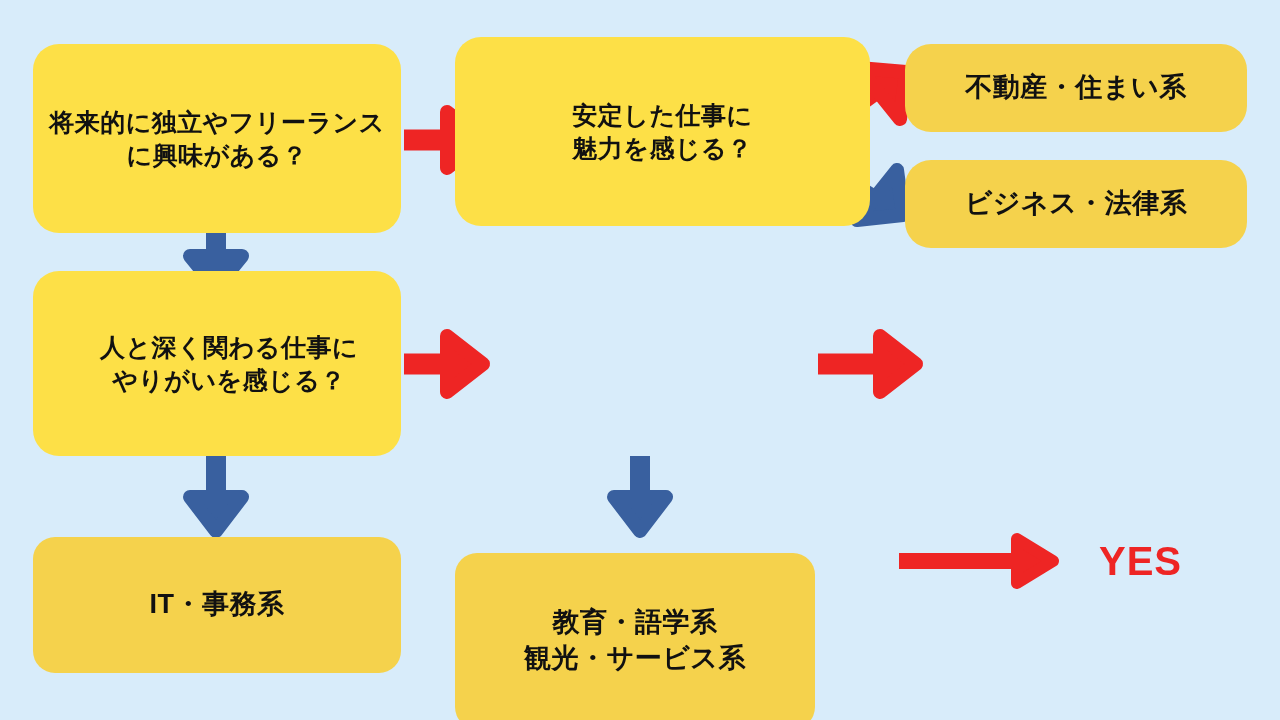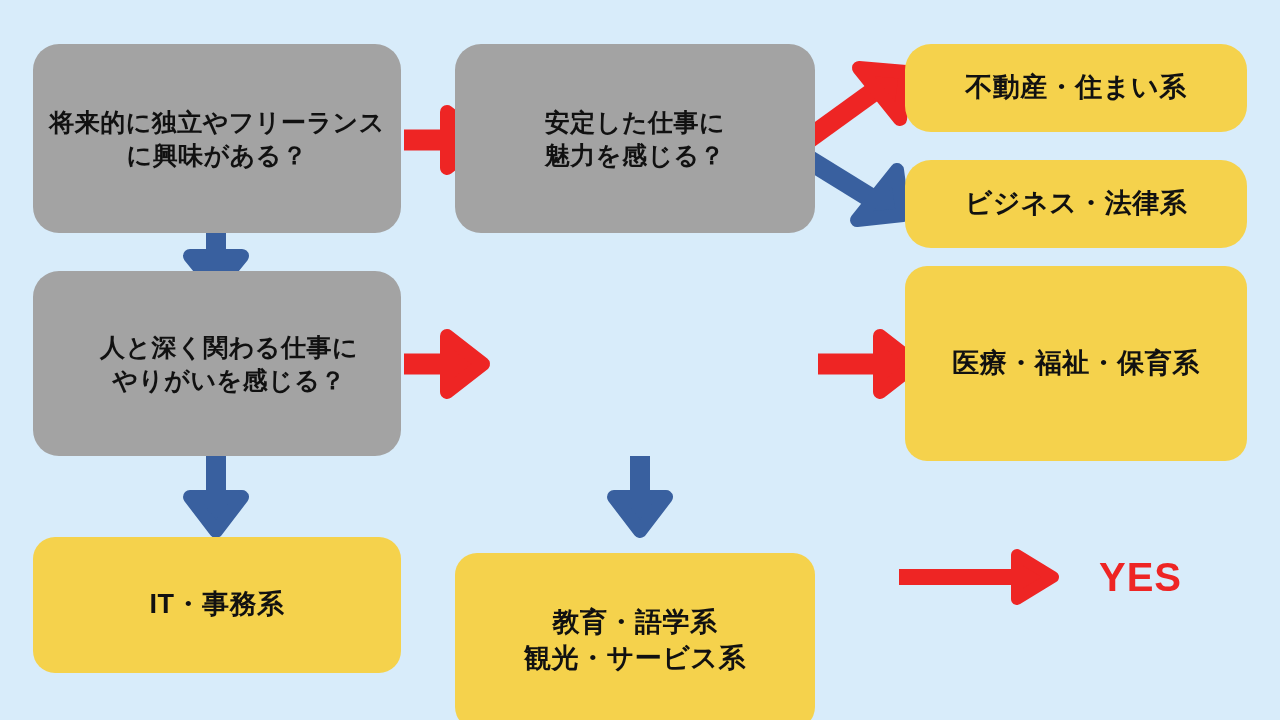--- a/index.html
+++ b/index.html
@@ -25,38 +25,38 @@
     display: flex;
     align-items: center;
     justify-content: center;
     text-align: center;
     color: #111111;
     font-weight: bold;
     line-height: 1.32;
     letter-spacing: 0.5px;
   }
   .node.q {
-    background: #a3a3a3;
+    background: #fde047;
     border-radius: 26px;
     font-size: 25px;
   }
   .node.res {
     background: #f5d24c;
     border-radius: 22px;
     font-size: 27px;
   }
   .node .txt {
     display: block;
     white-space: pre-line;
     padding: 0 14px;
   }
 
   
   #q1 { left: 33px;  top: 44px;  width: 368px; height: 189px; }
-  #q2 { left: 455px; top: 44px;  width: 360px; height: 189px; }
+  #q2 { left: 455px; top: 37px;  width: 415px; height: 189px; }
   #q3 { left: 33px;  top: 271px; width: 368px; height: 185px; padding-left: 24px; }
   #q4 { left: 455px; top: 271px; width: 360px; height: 185px; }
 
   #r1 { left: 905px; top: 44px;  width: 342px; height: 88px;  border-radius: 26px; }
   #r2 { left: 905px; top: 160px; width: 342px; height: 88px;  border-radius: 26px; }
   #r3 { left: 905px; top: 266px; width: 342px; height: 195px; }
   #r4 { left: 33px;  top: 537px; width: 368px; height: 136px; text-align: center; }
   #r5 { left: 455px; top: 553px; width: 360px; height: 176px; }
 
   svg.arrows {
@@ -74,21 +74,21 @@
     top: 525px;
     width: 370px;
     height: 160px;
   }
   .legend-row {
     position: absolute;
     display: flex;
     align-items: center;
     gap: 22px;
   }
-  #legend-yes { left: 0px; top: 24px; }
+  #legend-yes { left: 0px; top: 8px; }
   #legend-no  { left: 0px; top: 86px; }
   .legend-label {
     font-size: 40px;
     font-weight: bold;
     letter-spacing: 1px;
   }
   #legend-yes .legend-label { color: #ee2524; }
   #legend-no  .legend-label { color: #39609f; }
   .legend-arrow { width: 182px; height: 56px; display: block; }
 </style>
@@ -157,23 +157,20 @@
 
 
   <div class="node res" id="r1">
     <span class="txt">不動産・住まい系</span>
   </div>
 
   <div class="node res" id="r2">
     <span class="txt">ビジネス・法律系</span>
   </div>
 
-  <div class="node res" id="r3">
-    <span class="txt">医療・福祉・保育系</span>
-  </div>
 
   <div class="node res" id="r4">
     <span class="txt">IT・事務系</span>
   </div>
 
   <div class="node res" id="r5">
     <span class="txt">教育・語学系
 観光・サービス系</span>
   </div>
 

